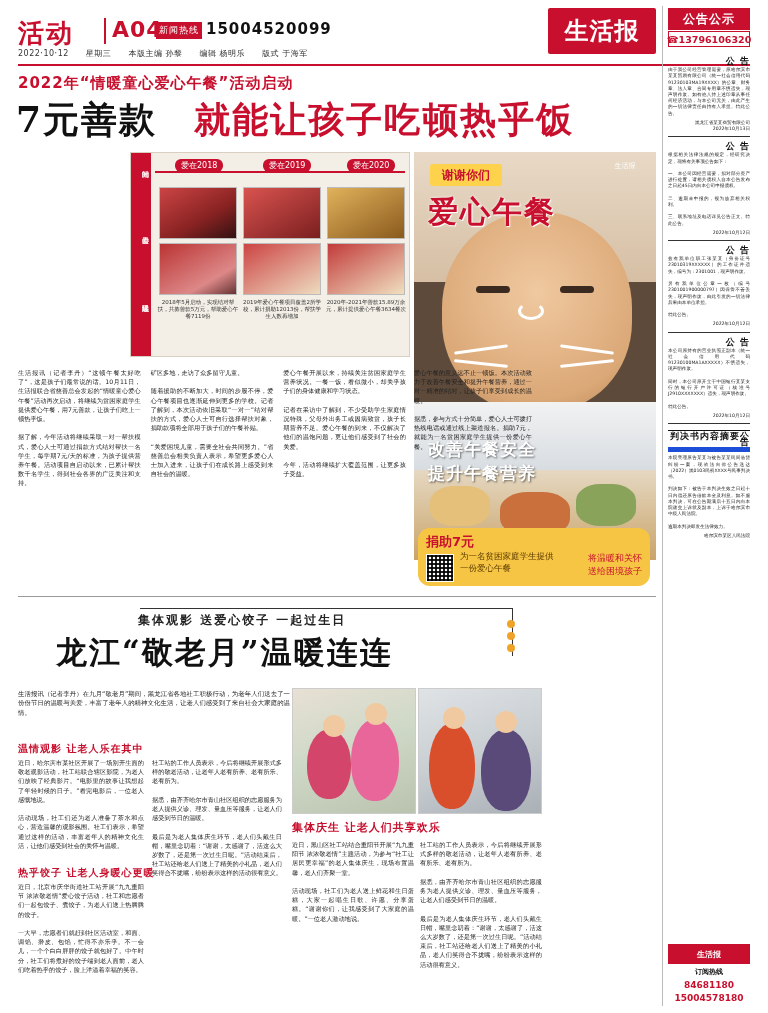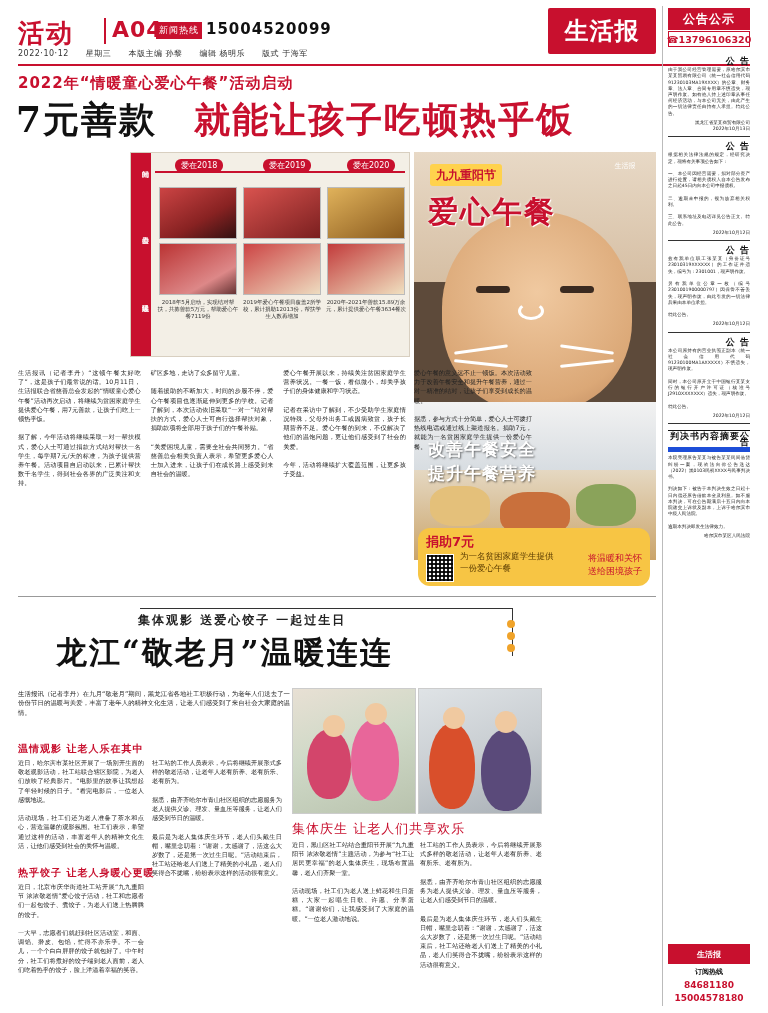--- a/index.html
+++ b/index.html
@@ -219,21 +219,21 @@
   }
 
   
   .s2-photo { position:absolute; border:1px solid #ccc; overflow:hidden; }
   .ph-a { left:292px; top:688px; width:124px; height:126px;
     background:linear-gradient(160deg,#e8e0d4 0%, #cfd9c7 45%, #b9c3ae 100%); }
   .ph-b { left:418px; top:688px; width:124px; height:126px;
     background:linear-gradient(160deg,#dfe3e6 0%, #c9ced2 50%, #a9b0b6 100%); }
   .ph-cap {
     position:absolute; left:292px; top:820px; width:250px;
-    font-size:13px; font-weight:normal; color:#c8102e; letter-spacing:1px;
+    font-size:11px; font-weight:bold; color:#c8102e; letter-spacing:1px;
   }
   .s2-col-b {
     position:absolute; font-size:6.2px; line-height:9.2px; color:#222; text-align:justify;
   }
 
   
   .ann-col {
     position:absolute; top:52px; width:82px;
     font-size:4.6px; line-height:6.2px; color:#222; text-align:justify;
   }
@@ -327,21 +327,21 @@
     <div class="bp-whisker" style="left:40px; top:196px; width:54px; transform:rotate(-8deg);"></div>
     <div class="bp-whisker" style="left:40px; top:210px; width:54px; transform:rotate(6deg);"></div>
     <div class="bp-whisker" style="left:146px; top:196px; width:54px; transform:rotate(8deg);"></div>
     <div class="bp-whisker" style="left:146px; top:210px; width:54px; transform:rotate(-6deg);"></div>
     <div class="bp-body"></div>
     <div class="bp-food">
       <div class="blob" style="left:16px; top:16px; width:60px; height:40px; background:#e4c07a;"></div>
       <div class="blob" style="left:86px; top:22px; width:70px; height:44px; background:#c9703c;"></div>
       <div class="blob" style="left:162px; top:14px; width:60px; height:42px; background:#8aa35a;"></div>
     </div>
-    <div class="bp-badge">九九重阳节</div>
+    <div class="bp-badge">谢谢你们</div>
     <div class="bp-title">爱心午餐</div>
     <div class="bp-logo">生活报</div>
     <div class="bp-slogan" style="top:286px;">改善午餐安全</div>
     <div class="bp-slogan" style="top:310px;">提升午餐营养</div>
   </div>
 
   <div class="donate">
     <div class="amt">捐助7元</div>
     <div class="line1" style="left:42px; top:22px; width:96px;">为一名贫困家庭学生提供一份爱心午餐</div>
     <div class="qrbox"></div>

